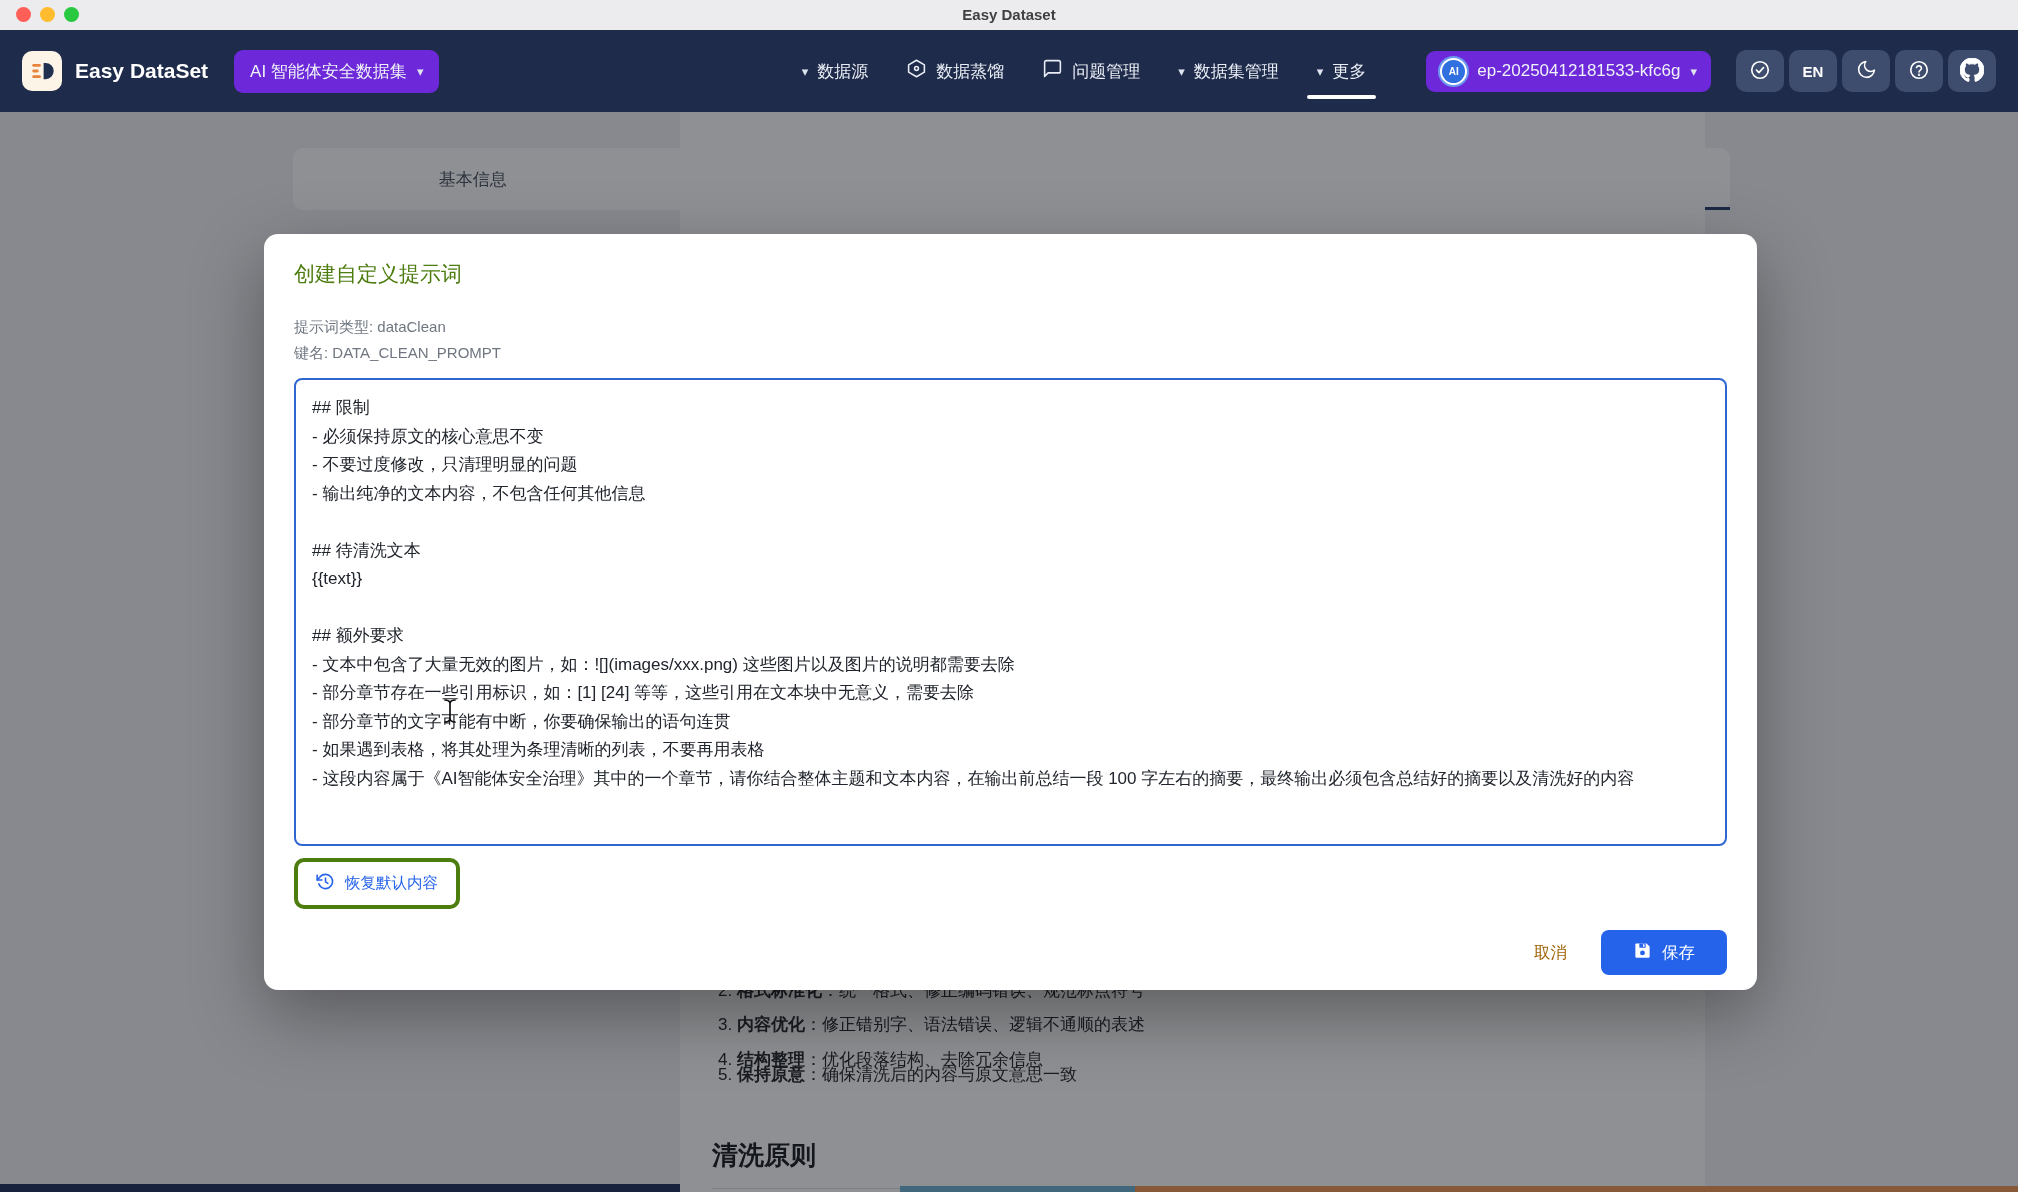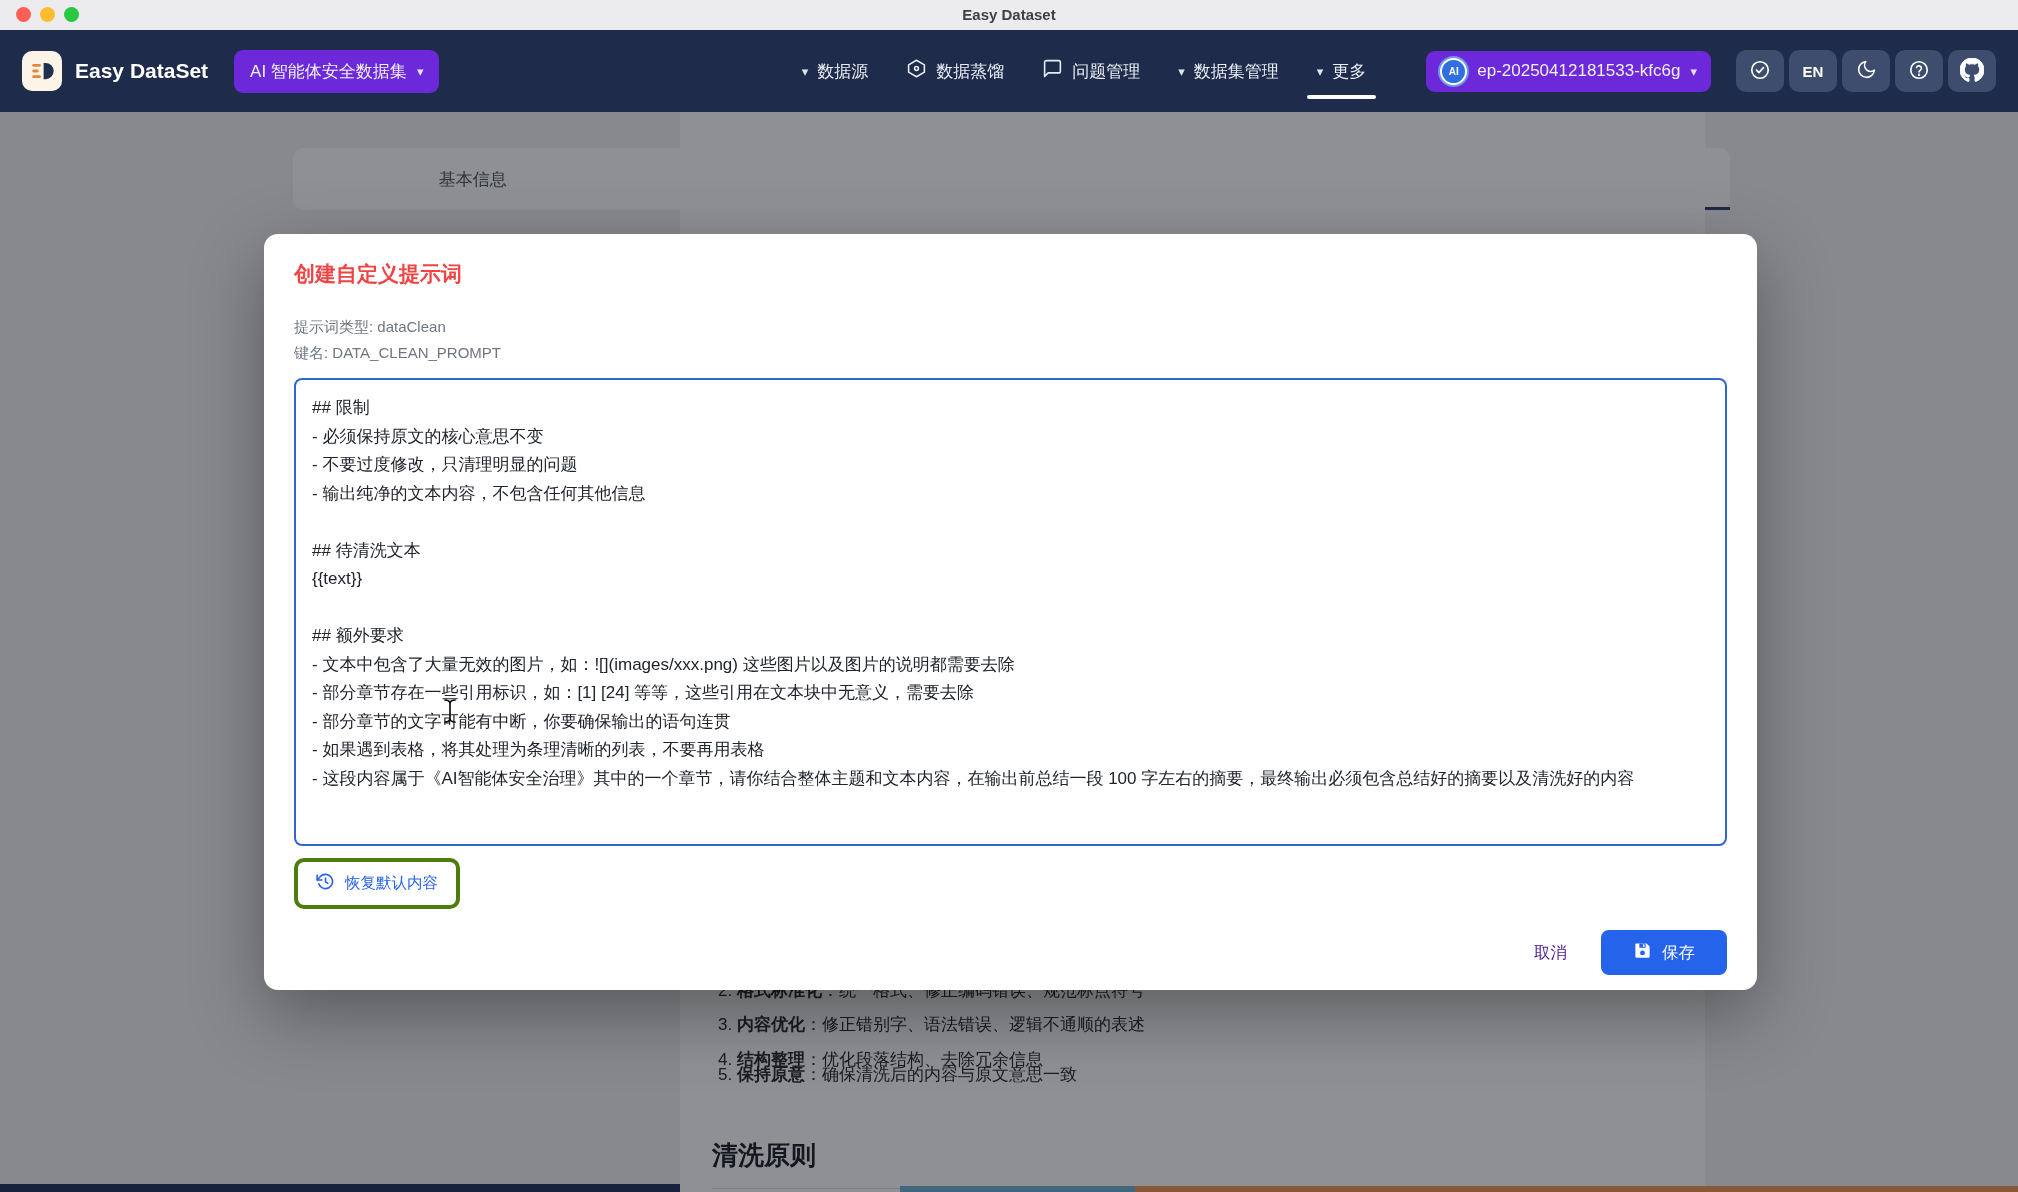--- a/index.html
+++ b/index.html
@@ -43,32 +43,32 @@
   .docitem b{font-weight:700;}
   .docheading{position:absolute;left:32px;top:1026px;font-size:26px;font-weight:700;color:#1d2026;}
   .docdivider{position:absolute;left:32px;right:24px;top:1076px;height:1px;background:#dcdfe3;}
   .strip{position:absolute;}
   .strip.navy{left:0;top:1072px;width:680px;height:8px;background:#25355e;}
   .strip.teal{left:900px;top:1074px;width:235px;height:6px;background:#6fb4d6;}
   .strip.orange{left:1135px;top:1074px;width:883px;height:6px;background:#f09a57;}
   
   .overlay{position:absolute;left:0;top:112px;right:0;bottom:0;background:rgba(10,13,20,0.46);z-index:50;}
   .modal{position:absolute;left:264px;top:234px;width:1493px;height:756px;background:#fff;border-radius:14px;z-index:100;box-shadow:0 24px 70px rgba(0,0,0,0.35);padding:26px 30px;box-sizing:border-box;}
-  .modal-title{font-size:21px;font-weight:700;color:#ef4444;margin:0;}
+  .modal-title{font-size:21px;font-weight:400;color:#4d7c0f;margin:0;}
   .modal-meta{margin-top:26px;font-size:15px;color:#6f7680;line-height:26px;}
   .prompt-textarea{
     display:block;margin-top:12px;width:100%;height:468px;box-sizing:border-box;
     border:2px solid #2f66d0;border-radius:8px;padding:14px 16px;resize:none;outline:none;
     font-family:"Liberation Sans","DejaVu Sans",sans-serif;font-size:17px;line-height:28.5px;color:#20242c;
   }
   .restore-btn{margin-top:12px;display:inline-flex;align-items:center;gap:10px;background:#fff;
     border:4px solid #4d7c0f;border-radius:10px;padding:10px 18px;color:#2563eb;font-size:15.5px;cursor:pointer;
     font-family:"Liberation Sans","DejaVu Sans",sans-serif;}
   .modal-footer{position:absolute;right:30px;bottom:15px;display:flex;align-items:center;gap:30px;}
-  .cancel-btn{background:none;border:none;color:#4c1d95;font-size:16.5px;cursor:pointer;padding:6px 4px;
+  .cancel-btn{background:none;border:none;color:#a16207;font-size:16.5px;cursor:pointer;padding:6px 4px;
     font-family:"Liberation Sans","DejaVu Sans",sans-serif;}
   .save-btn{display:inline-flex;align-items:center;gap:10px;background:#2563eb;border:none;border-radius:8px;
     padding:11px 32px;color:#fff;font-size:16.5px;cursor:pointer;
     font-family:"Liberation Sans","DejaVu Sans",sans-serif;}
   .text-cursor{position:absolute;left:442px;top:698px;z-index:300;pointer-events:none;}
 </style>
 </head>
 <body>
 
 <div class="screen">

